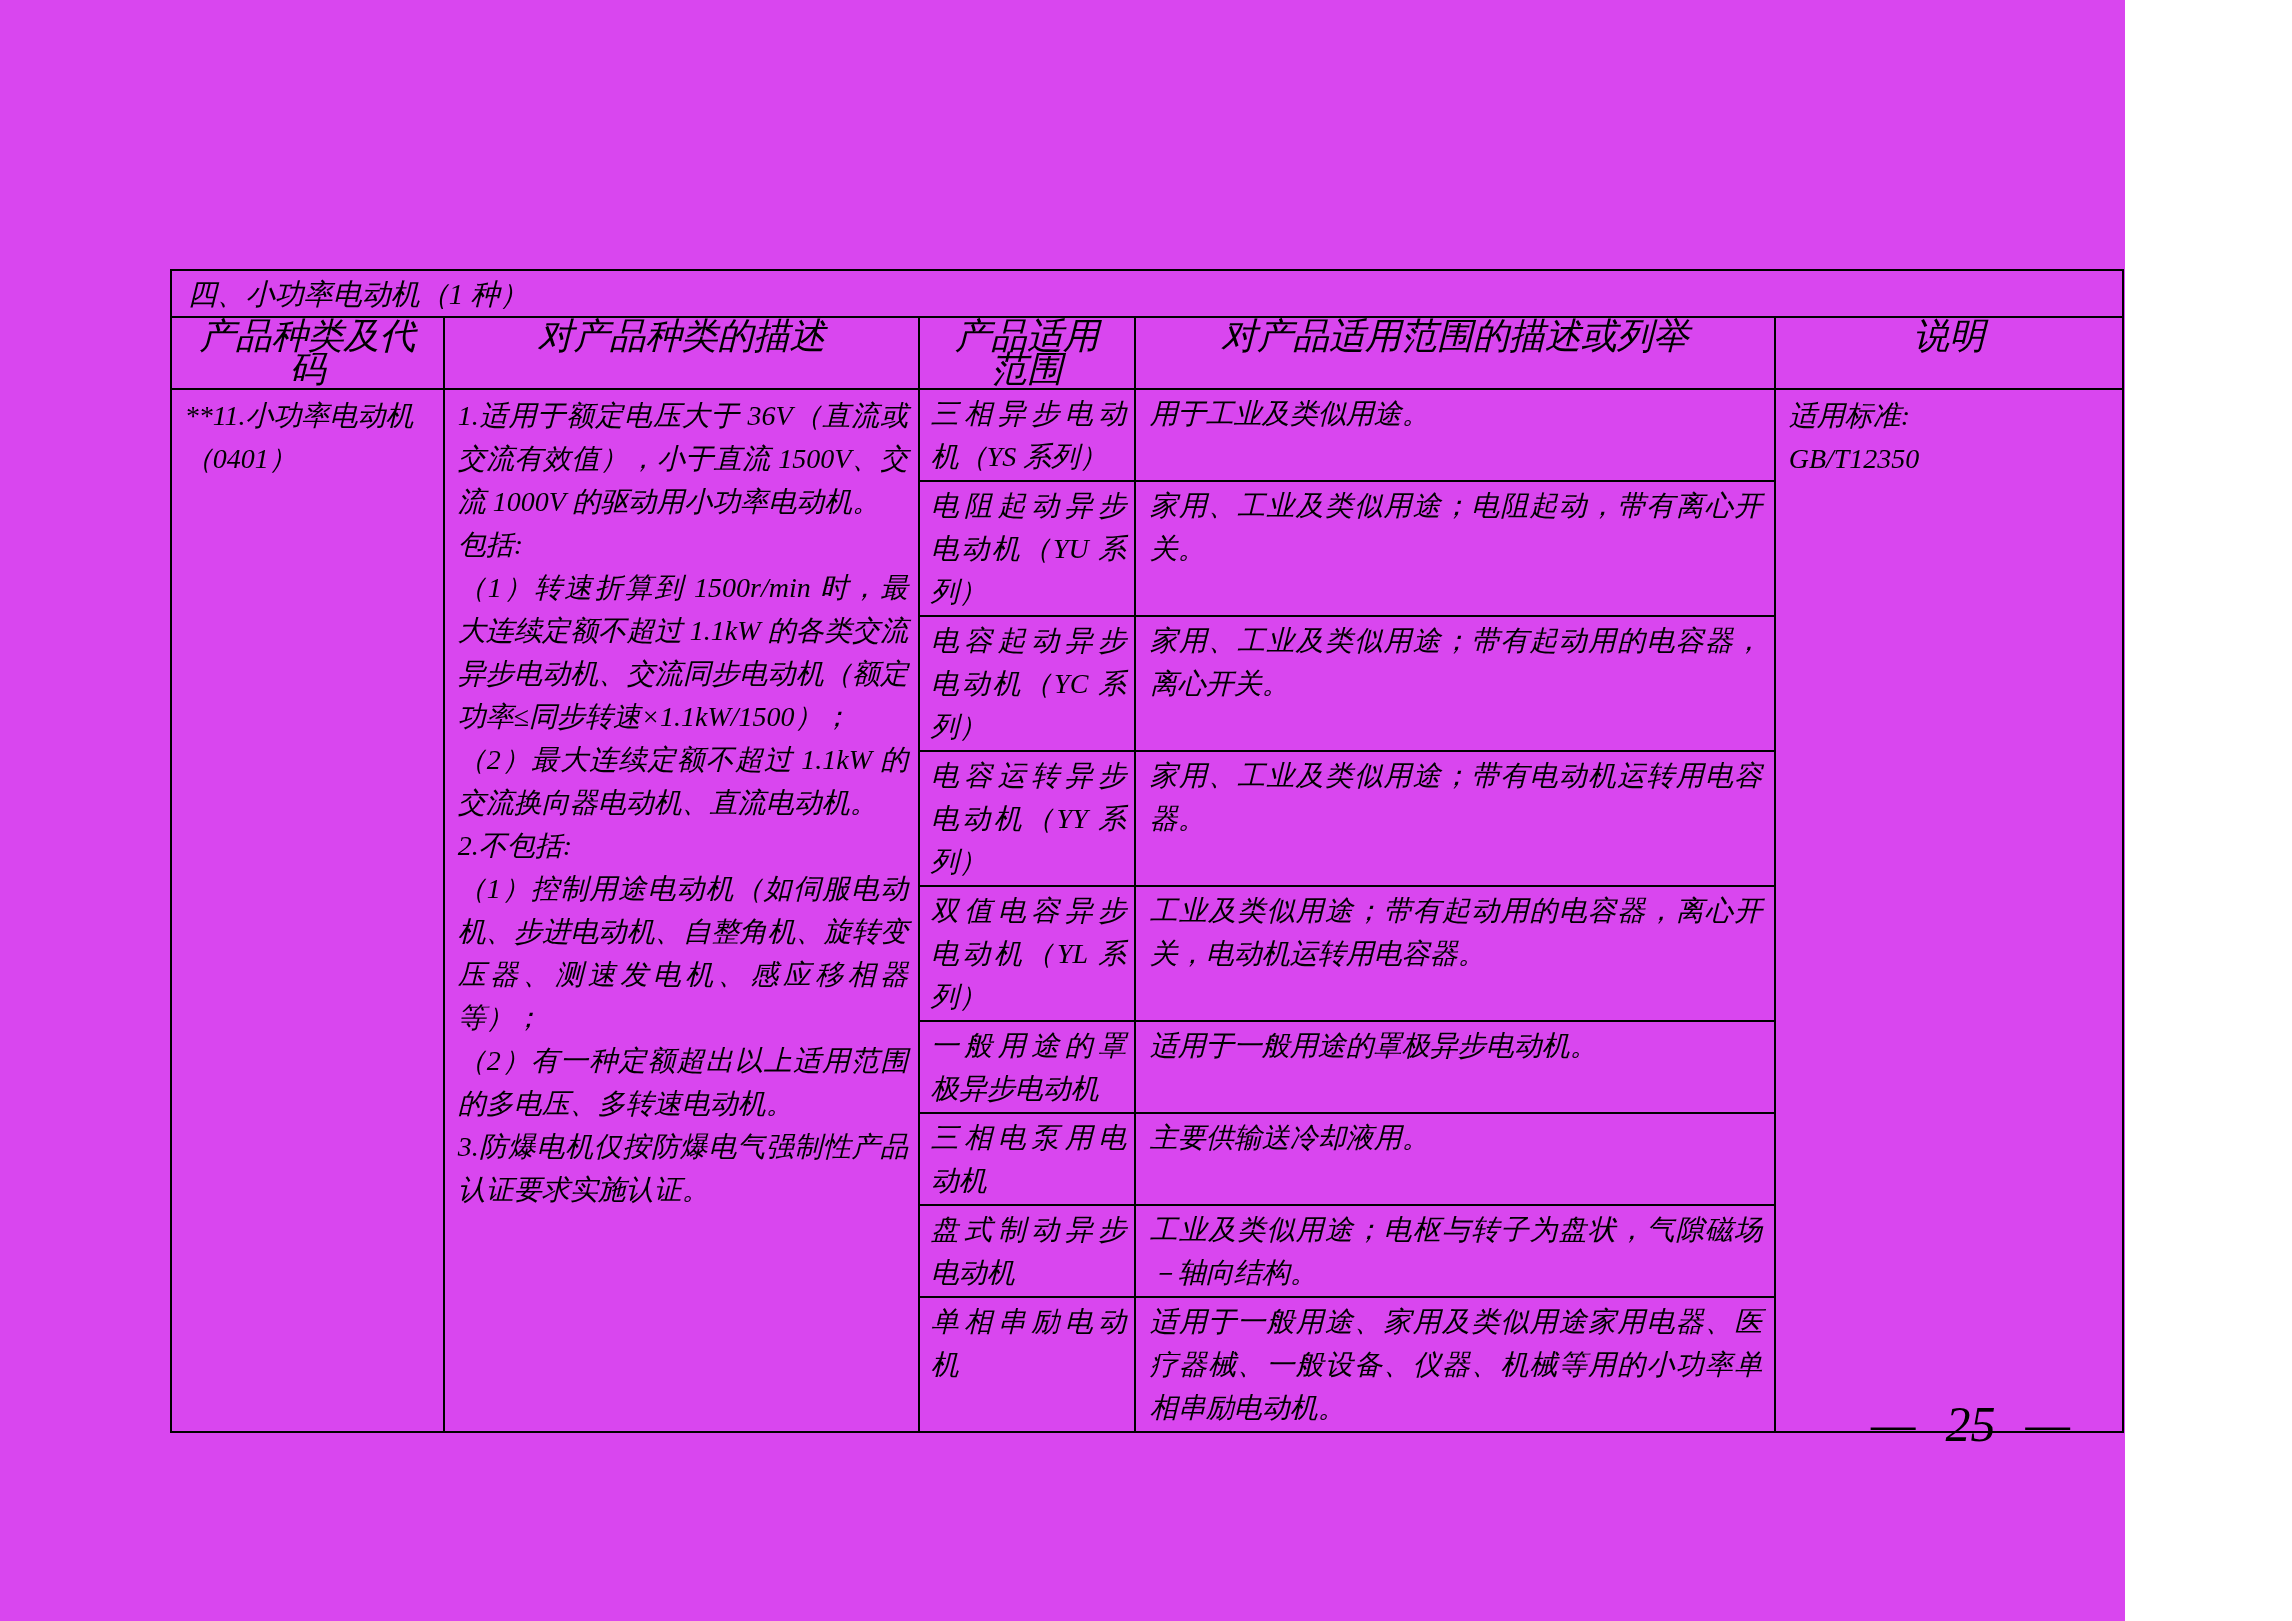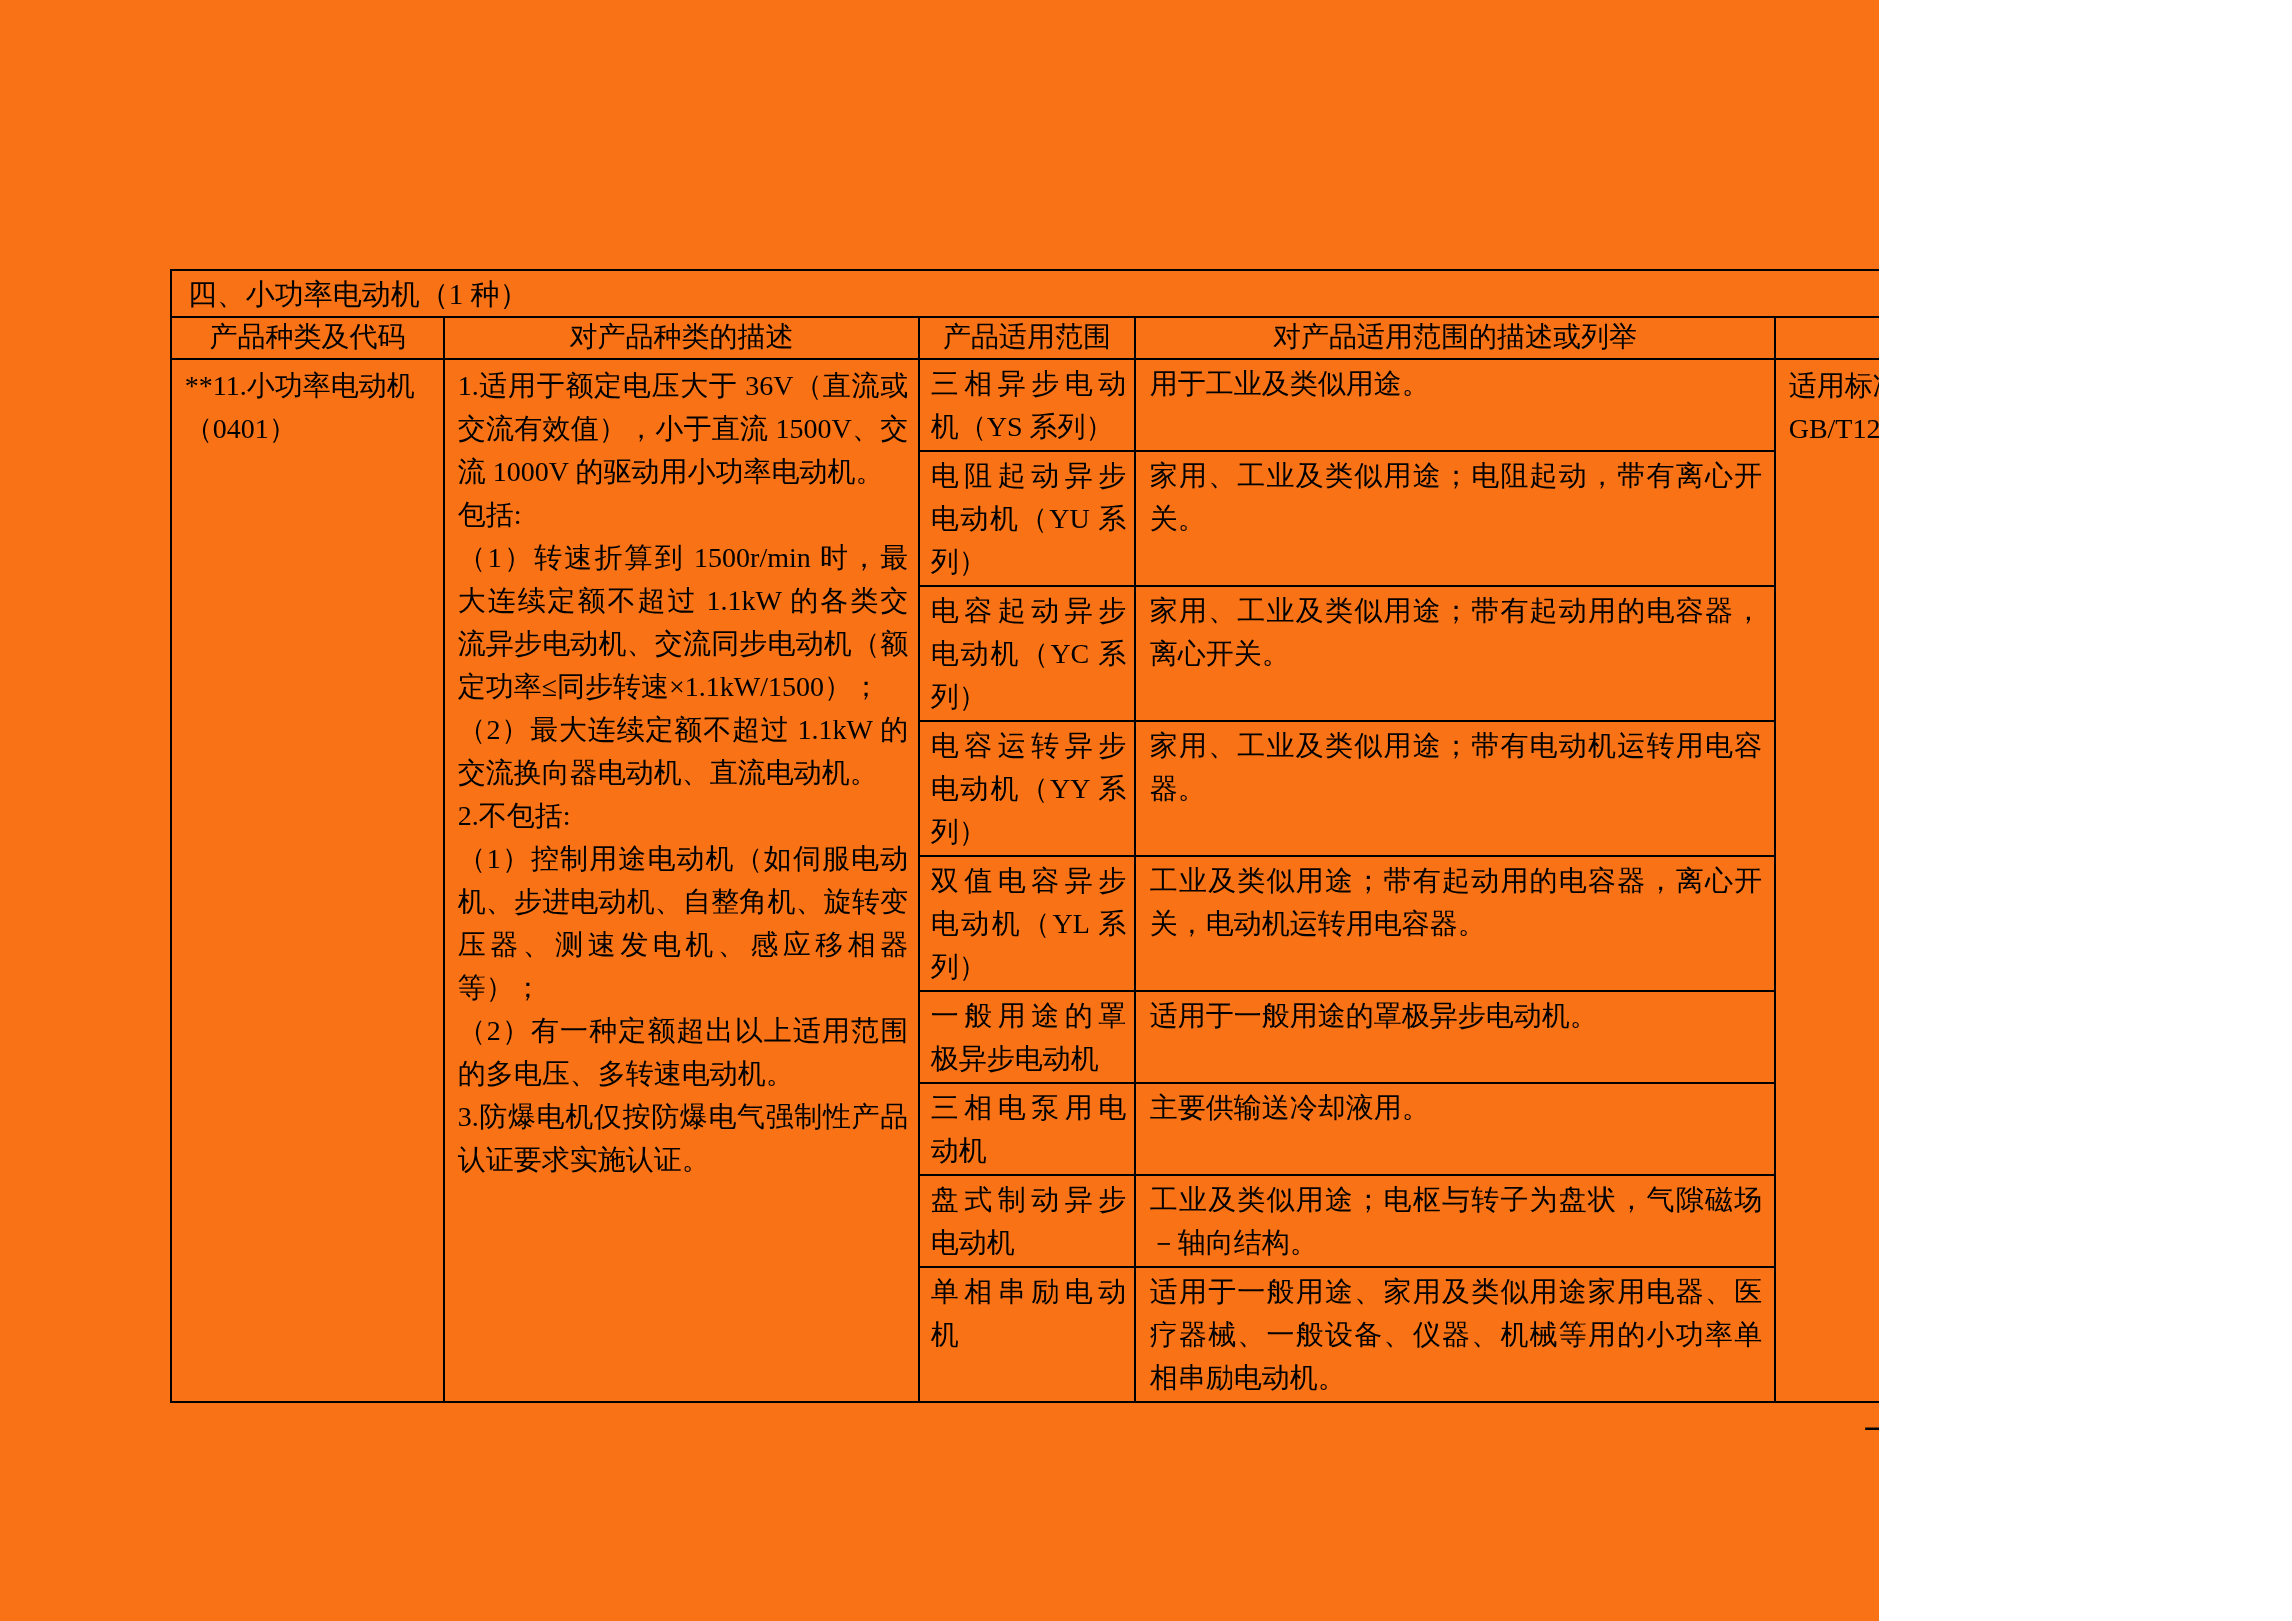--- a/index.html
+++ b/index.html
@@ -4,23 +4,24 @@
 <style>
   * { margin: 0; padding: 0; box-sizing: border-box; }
   html, body {
     width: 2293px; height: 1621px;
     background: #ffffff;
     color: #000000;
     font-family: "Liberation Serif", "DejaVu Serif", serif;
   }
   .page {
     position: relative;
-    width: 1879px; height: 1621px;
-    background: #f97316;
+    width: 2125px; height: 1621px;
+    background: #d946ef;
     overflow: hidden;
+    font-style: italic;
   }
   table.main {
     position: absolute;
     left: 170px; top: 269px;
     width: 1952px;
     border-collapse: collapse;
     table-layout: fixed;
     border: 2.9px solid #000;
   }
   table.main td, table.main th {
@@ -32,21 +33,21 @@
   td.title-cell {
     height: 46px;
     font-size: 29px;
     line-height: 39px;
     padding: 3.9px 5.9px 2px 15.7px;
     vertical-align: middle;
     text-align: left;
   }
   th.colhead {
     height: 42px;
-    font-size: 28px;
+    font-size: 36px;
     line-height: 33px;
     text-align: center;
     vertical-align: middle;
     padding: 2px 20px;
   }
   td.cell {
     font-size: 28px;
     line-height: 43px;
     padding: 3.9px 9.8px 2px 12.7px;
   }

